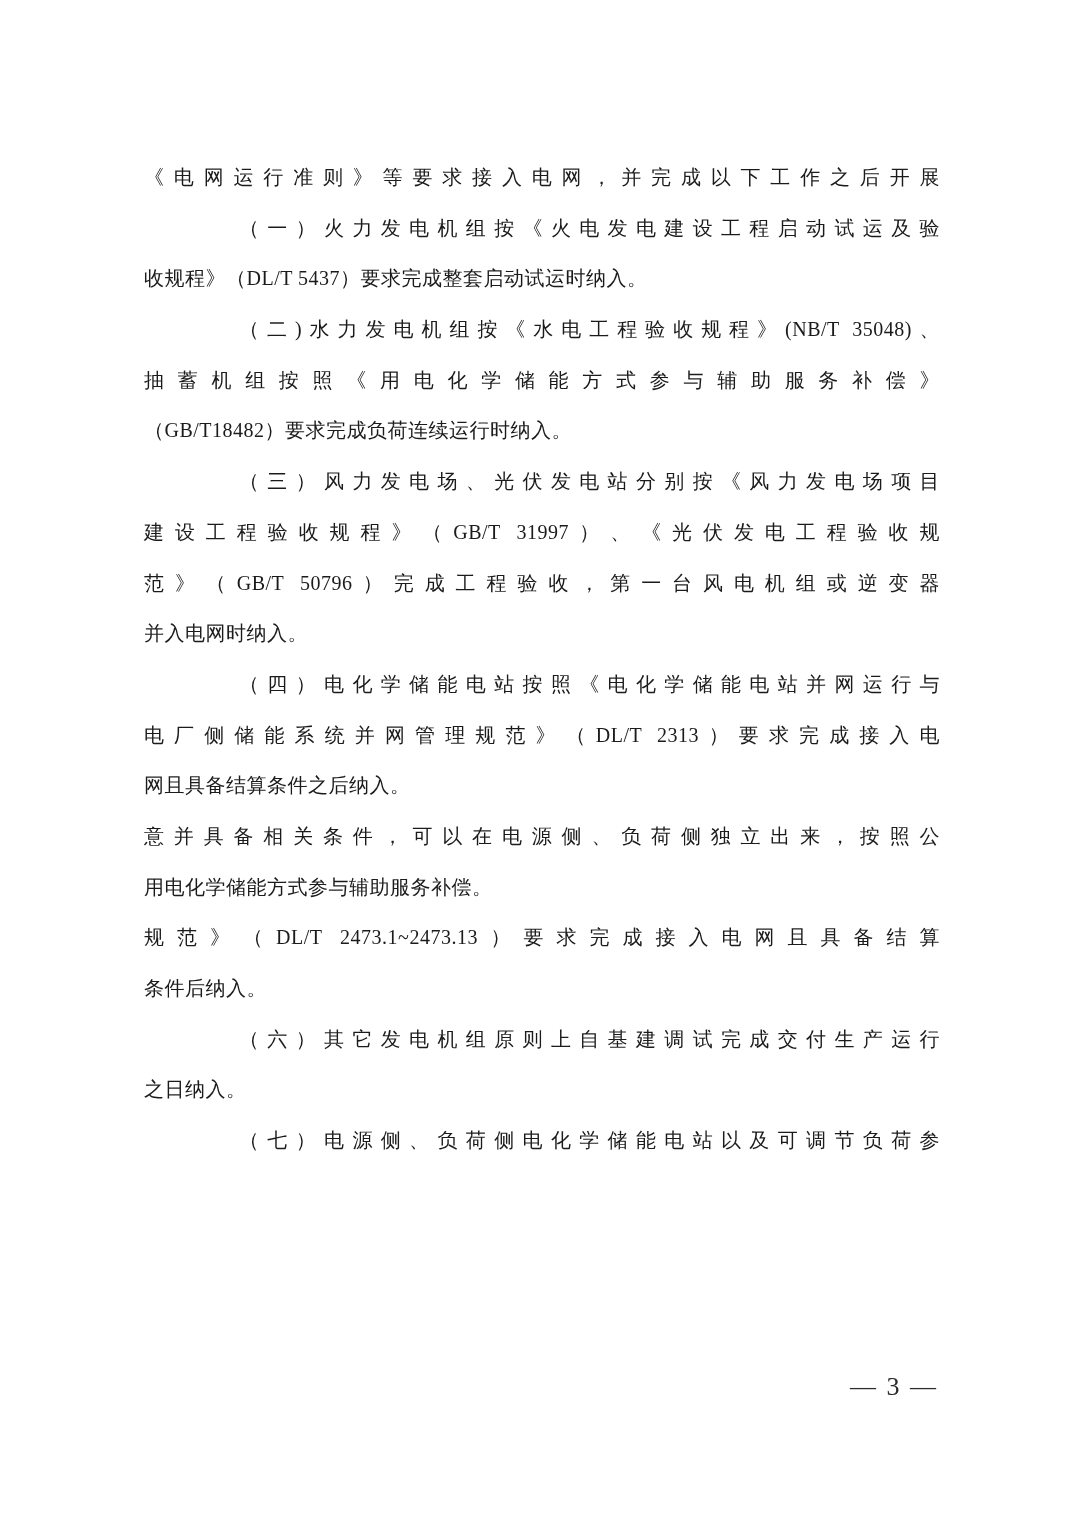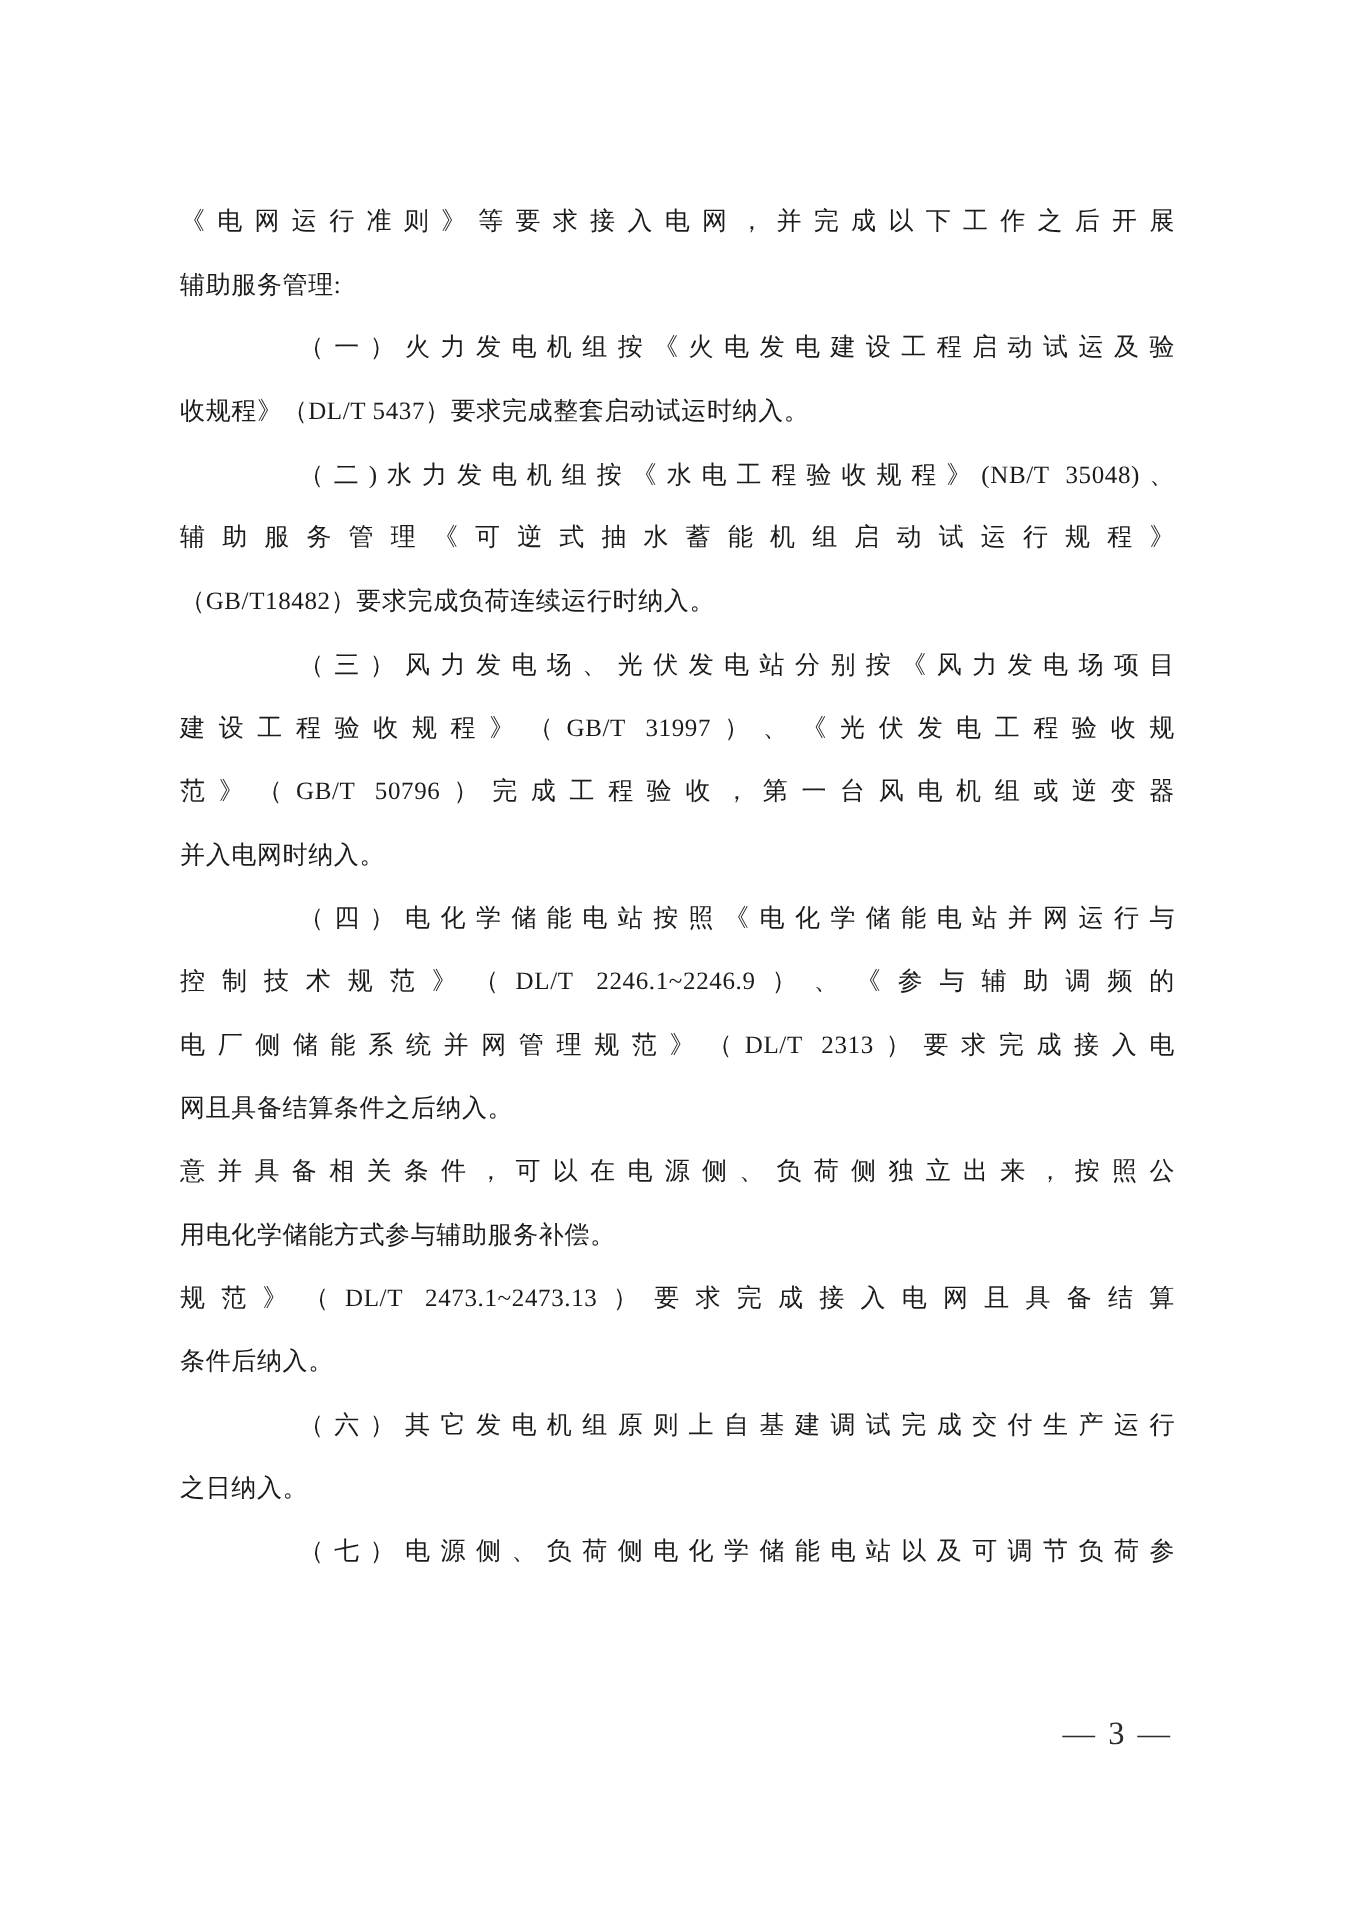--- a/index.html
+++ b/index.html
@@ -49,32 +49,30 @@
     color:#2b2b2b;
     letter-spacing:2px;
   }
 </style>
 </head>
 <body>
 
 <div class="page">
   <div class="content">
     <div class="ln j">《电网运行准则》等要求接入电网，并完成以下工作之后开展</div>
-    <div class="ln">辅助服务管理:</div>
     <div class="ln j ind">（一）火力发电机组按《火电发电建设工程启动试运及验</div>
     <div class="ln">收规程》（DL/T 5437）要求完成整套启动试运时纳入。</div>
     <div class="ln j ind">（二)水力发电机组按《水电工程验收规程》(NB/T 35048)、</div>
-    <div class="ln j">辅助服务管理《可逆式抽水蓄能机组启动试运行规程》</div>
+    <div class="ln j">抽蓄机组按照《用电化学储能方式参与辅助服务补偿》</div>
     <div class="ln">（GB/T18482）要求完成负荷连续运行时纳入。</div>
     <div class="ln j ind">（三）风力发电场、光伏发电站分别按《风力发电场项目</div>
     <div class="ln j">建设工程验收规程》（GB/T 31997）、《光伏发电工程验收规</div>
     <div class="ln j">范》（GB/T 50796）完成工程验收，第一台风电机组或逆变器</div>
     <div class="ln">并入电网时纳入。</div>
     <div class="ln j ind">（四）电化学储能电站按照《电化学储能电站并网运行与</div>
-    <div class="ln j">控制技术规范》（DL/T 2246.1~2246.9）、《参与辅助调频的</div>
     <div class="ln j">电厂侧储能系统并网管理规范》（DL/T 2313）要求完成接入电</div>
     <div class="ln">网且具备结算条件之后纳入。</div>
     <div class="ln j">意并具备相关条件，可以在电源侧、负荷侧独立出来，按照公</div>
     <div class="ln">用电化学储能方式参与辅助服务补偿。</div>
     <div class="ln j">规范》（DL/T 2473.1~2473.13）要求完成接入电网且具备结算</div>
     <div class="ln">条件后纳入。</div>
     <div class="ln j ind">（六）其它发电机组原则上自基建调试完成交付生产运行</div>
     <div class="ln">之日纳入。</div>
     <div class="ln j ind">（七）电源侧、负荷侧电化学储能电站以及可调节负荷参</div>
   </div>

